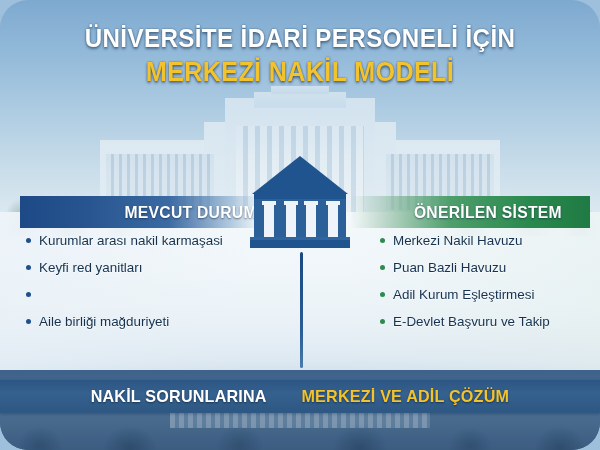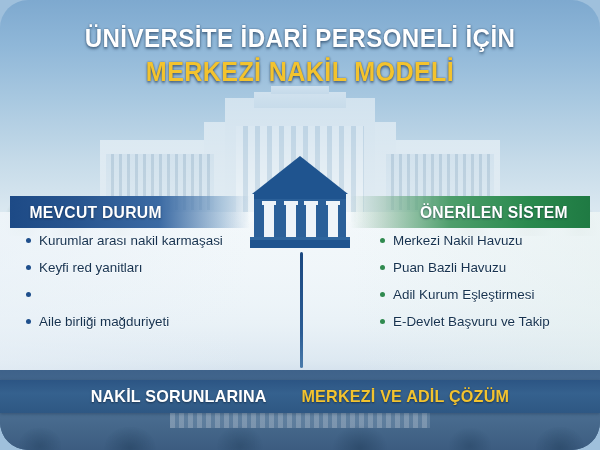--- a/index.html
+++ b/index.html
@@ -101,25 +101,25 @@
     text-shadow:0 2px 3px rgba(25,50,80,.6),0 0 2px rgba(25,50,80,.55);
     line-height:34px;margin-top:1px;white-space:nowrap;
   }
 
   
   .icon-building{position:absolute;left:50%;transform:translateX(-50%);top:150px;width:104px;height:104px;z-index:9;}
 
   
   .bar{position:absolute;top:196px;height:32px;z-index:7;display:flex;align-items:center;}
   .bar-left{
-    left:10px;width:240px;justify-content:flex-start;padding-left:16px;box-sizing:border-box;
+    left:20px;width:240px;justify-content:flex-end;padding-left:16px;box-sizing:border-box;
     background:linear-gradient(90deg,#1d4a86 0%,#28558f 28%,#3b6aa3 62%,rgba(126,165,201,.55) 88%,rgba(190,212,231,0) 100%);
   }
   .bar-right{
-    right:10px;width:240px;justify-content:flex-end;padding-right:18px;box-sizing:border-box;
+    right:10px;width:240px;justify-content:flex-end;padding-right:24px;box-sizing:border-box;
     background:linear-gradient(270deg,#1f7a43 0%,#2a8a4e 26%,#4d9e6b 58%,rgba(140,185,158,.5) 86%,rgba(200,222,210,0) 100%);
   }
   .bar-txt{
     font-size:16.5px;font-weight:bold;color:#fff;letter-spacing:.3px;
     transform:scaleX(.95);white-space:nowrap;
     text-shadow:0 1px 2px rgba(10,30,55,.55);
   }
 
   
   .list{position:absolute;top:230px;z-index:8;}

